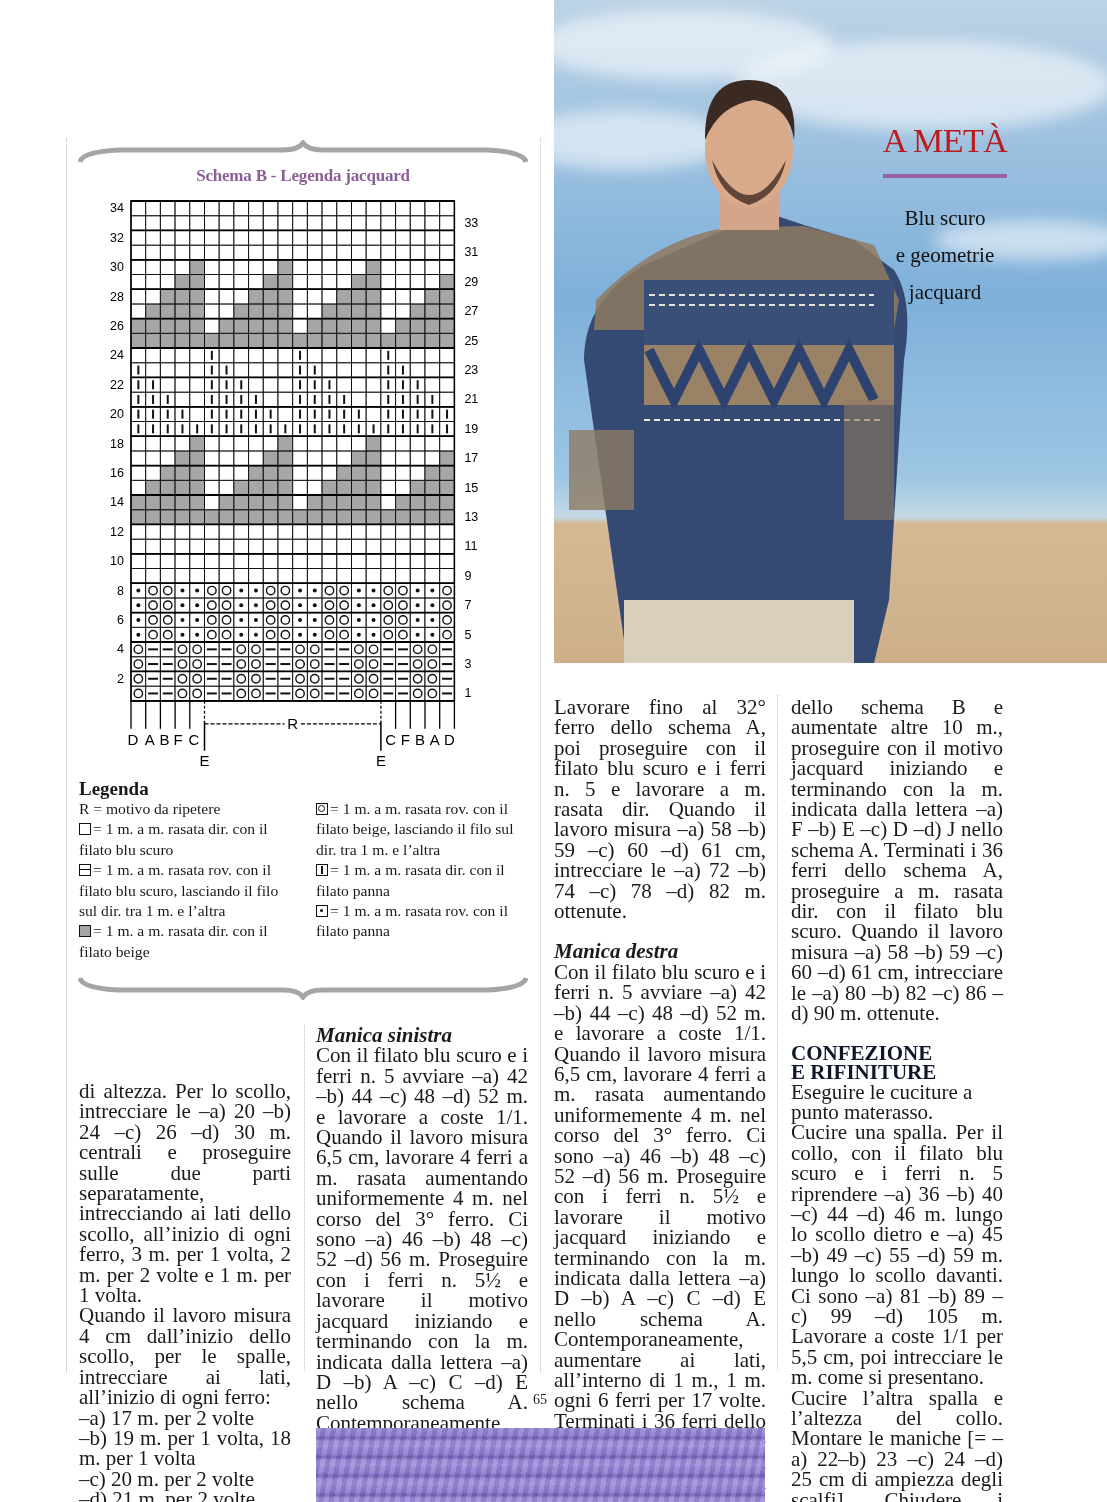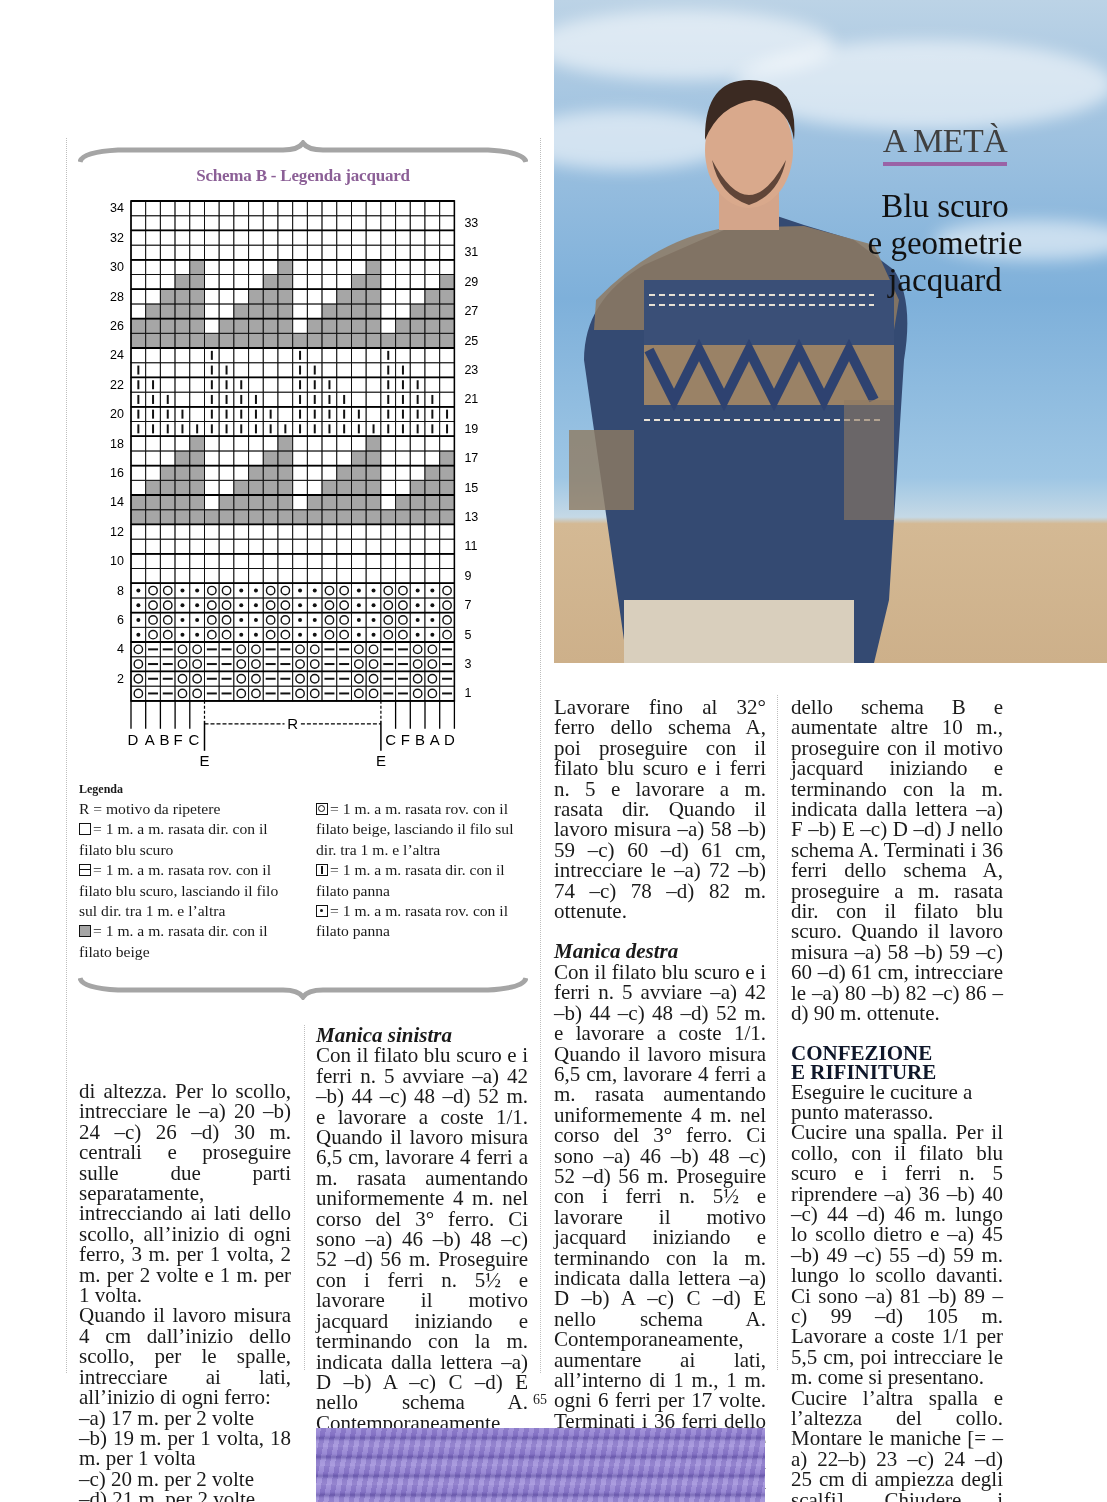--- a/index.html
+++ b/index.html
@@ -10,21 +10,21 @@
   .brace { position: absolute; left: 78px; width: 450px; height: 24px; }
   .vdots { position: absolute; width: 0; border-left: 1px dotted #bdbdbd; }
 
   .schema-title { position: absolute; left: 78px; width: 450px; top: 166px; text-align: center;
      font-size: 17px; font-weight: bold; color: #8b5f96; letter-spacing: -0.2px; }
 
   .chart { position: absolute; left: 80px; top: 196px; width: 440px; height: 580px; }
   .chart svg { display: block; }
 
   .legend { position: absolute; left: 79px; top: 779px; width: 460px; font-size: 15.6px; line-height: 20.4px; }
-  .legend .hd { font-weight: bold; font-size: 12px; }
+  .legend .hd { font-weight: bold; font-size: 19px; }
   .legend .col { position: absolute; top: 20px; width: 220px; }
   .legend .col.left { left: 0; }
   .legend .col.right { left: 237px; width: 215px; }
   .legend p { margin: 0; }
   .sym { display: inline-block; width: 12px; height: 12px; border: 1.5px solid #111; vertical-align: -1px; margin-right: 2px; position: relative; box-sizing: border-box; }
   .sym.beige { background: #a6a6a6; }
   .sym.dash::after { content: ""; position: absolute; left: 0; right: 0; top: 4px; border-top: 1.5px solid #111; }
   .sym.ring::after { content: ""; position: absolute; left: 1px; top: 1px; width: 7px; height: 7px; border: 1.5px solid #111; border-radius: 50%; box-sizing: border-box; }
   .sym.bar::after { content: ""; position: absolute; left: 4px; top: 1px; width: 1.5px; height: 8px; background: #111; }
   .sym.dot::after { content: ""; position: absolute; left: 3px; top: 3px; width: 3px; height: 3px; background: #111; border-radius: 50%; }
@@ -32,22 +32,22 @@
   .txtcol { position: absolute; font-size: 21px; line-height: 20.4px; text-align: justify; }
   .txtcol p { margin: 0; }
   .txtcol .sub { font-weight: bold; font-style: italic; }
   .txtcol .sec { color: #0f172a; font-weight: bold; line-height: 19px; }
   .gap { height: 20px; }
 
   .photo { position: absolute; left: 554px; top: 0; width: 553px; height: 663px; overflow: hidden;
      background: linear-gradient(180deg, #bcd3e6 0%, #9fc2e0 20%, #7eb0da 45%, #9ec6e4 72%, #c5d9e6 78%, #d4b994 79%, #cdb08a 100%); }
   .photo .cloud { position: absolute; background: rgba(255,255,255,0.55); border-radius: 50%; filter: blur(8px); }
   .headline { position: absolute; left: 860px; width: 170px; top: 122px; text-align: center; }
-  .headline .kicker { font-size: 34px; color: #404040; letter-spacing: -0.5px; display: inline-block; padding-bottom: 2px; border-bottom: 4px solid #9a62a6; line-height: 38px; }
-  .headline .title { margin-top: 22px; font-size: 33px; line-height: 37px; color: #111; }
+  .headline .kicker { font-size: 34px; color: #b91c1c; letter-spacing: -0.5px; display: inline-block; padding-bottom: 14px; border-bottom: 4px solid #9a62a6; line-height: 38px; }
+  .headline .title { margin-top: 22px; font-size: 21px; line-height: 37px; color: #111; }
 
   .pagenum { position: absolute; left: 520px; width: 40px; top: 1392px; text-align: center; font-size: 14px; }
   .swatch { position: absolute; left: 316px; top: 1428px; width: 449px; height: 74px;
     background: repeating-linear-gradient(180deg, #9a8ad6 0px, #8e7ccf 7px, #6f5fb2 10px, #9a8ad6 13px, #a393dc 19px);
   }
   .swatch::after { content: ""; position: absolute; inset: 0;
     background: repeating-linear-gradient(100deg, rgba(255,255,255,0.10) 0 5px, rgba(60,40,120,0.12) 5px 10px); }
 </style>
 </head>
 <body>

